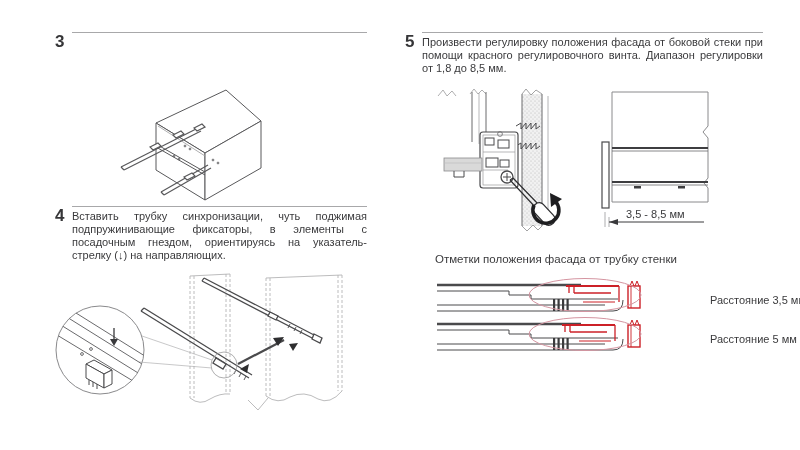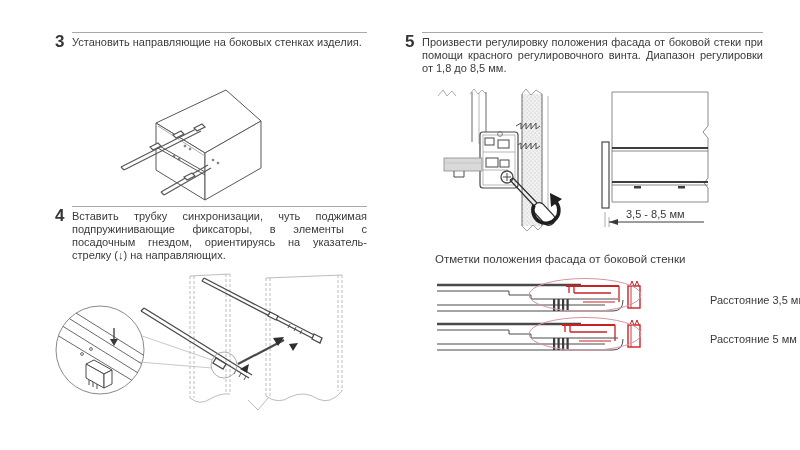--- a/index.html
+++ b/index.html
@@ -20,21 +20,20 @@
 </style>
 </head>
 <body>
 
 <div class="page">
 
   <div class="step" style="left:55px; top:32px; width:312px;">
     <div class="step-num">3</div>
     <div class="step-body">
       <div class="rule"></div>
-      <div class="step-text">Установить направляющие на боковых стенках изделия.</div>
     </div>
   </div>
 
   <svg class="svg-abs" style="left:58px; top:80px;" width="302" height="128" viewBox="0 0 302 128">
     <g fill="none" stroke="#58585a" stroke-width="1">
       <polygon points="168,10 98,43 147,73 203,41" fill="#ffffff"></polygon>
       <polygon points="98,43 98,90 147,120 147,73" fill="#ffffff"></polygon>
       <polygon points="203,41 203,88 147,120 147,73" fill="#ffffff"></polygon>
       <path d="M100,46 L147,76" stroke="#9a9a9c" stroke-width="0.8"></path>
       <path d="M98,64 L147,92 M98,67 L147,95"></path>
@@ -216,21 +215,21 @@
     </g>
     <rect x="6" y="56" width="7" height="66" fill="#ffffff" stroke="#4a4a4c" stroke-width="1.2"></rect>
     <g>
       <path d="M9,126 V141 M13,131 V141" stroke="#8a8a8c" stroke-width="0.7" fill="none"></path>
       <path d="M13,136 H108" stroke="#3a3a3c" stroke-width="1" fill="none"></path>
       <polygon points="13,136 22,133 22,139" fill="#3a3a3c"></polygon>
       <text x="30" y="132" class="dim-text">3,5 - 8,5 мм</text>
     </g>
   </svg>
 
-  <div class="marks-title">Отметки положения фасада от боковой стенки</div>
+  <div class="marks-title">Отметки положения фасада от трубку стенки</div>
 
   <svg width="0" height="0" style="position:absolute">
     <defs>
       <g id="row-base">
         <g fill="none" stroke="#4a4a4c">
           <path d="M2,7 H146" stroke-width="2.4"></path>
           <path d="M2,13 H74 V17 H96 V21 H109" stroke-width="1"></path>
           <path d="M109,21 H183" stroke-width="1"></path>
           <path d="M2,27 H170" stroke-width="1"></path>
           <path d="M2,33 H178 Q188,33 188,22" stroke-width="1"></path>

